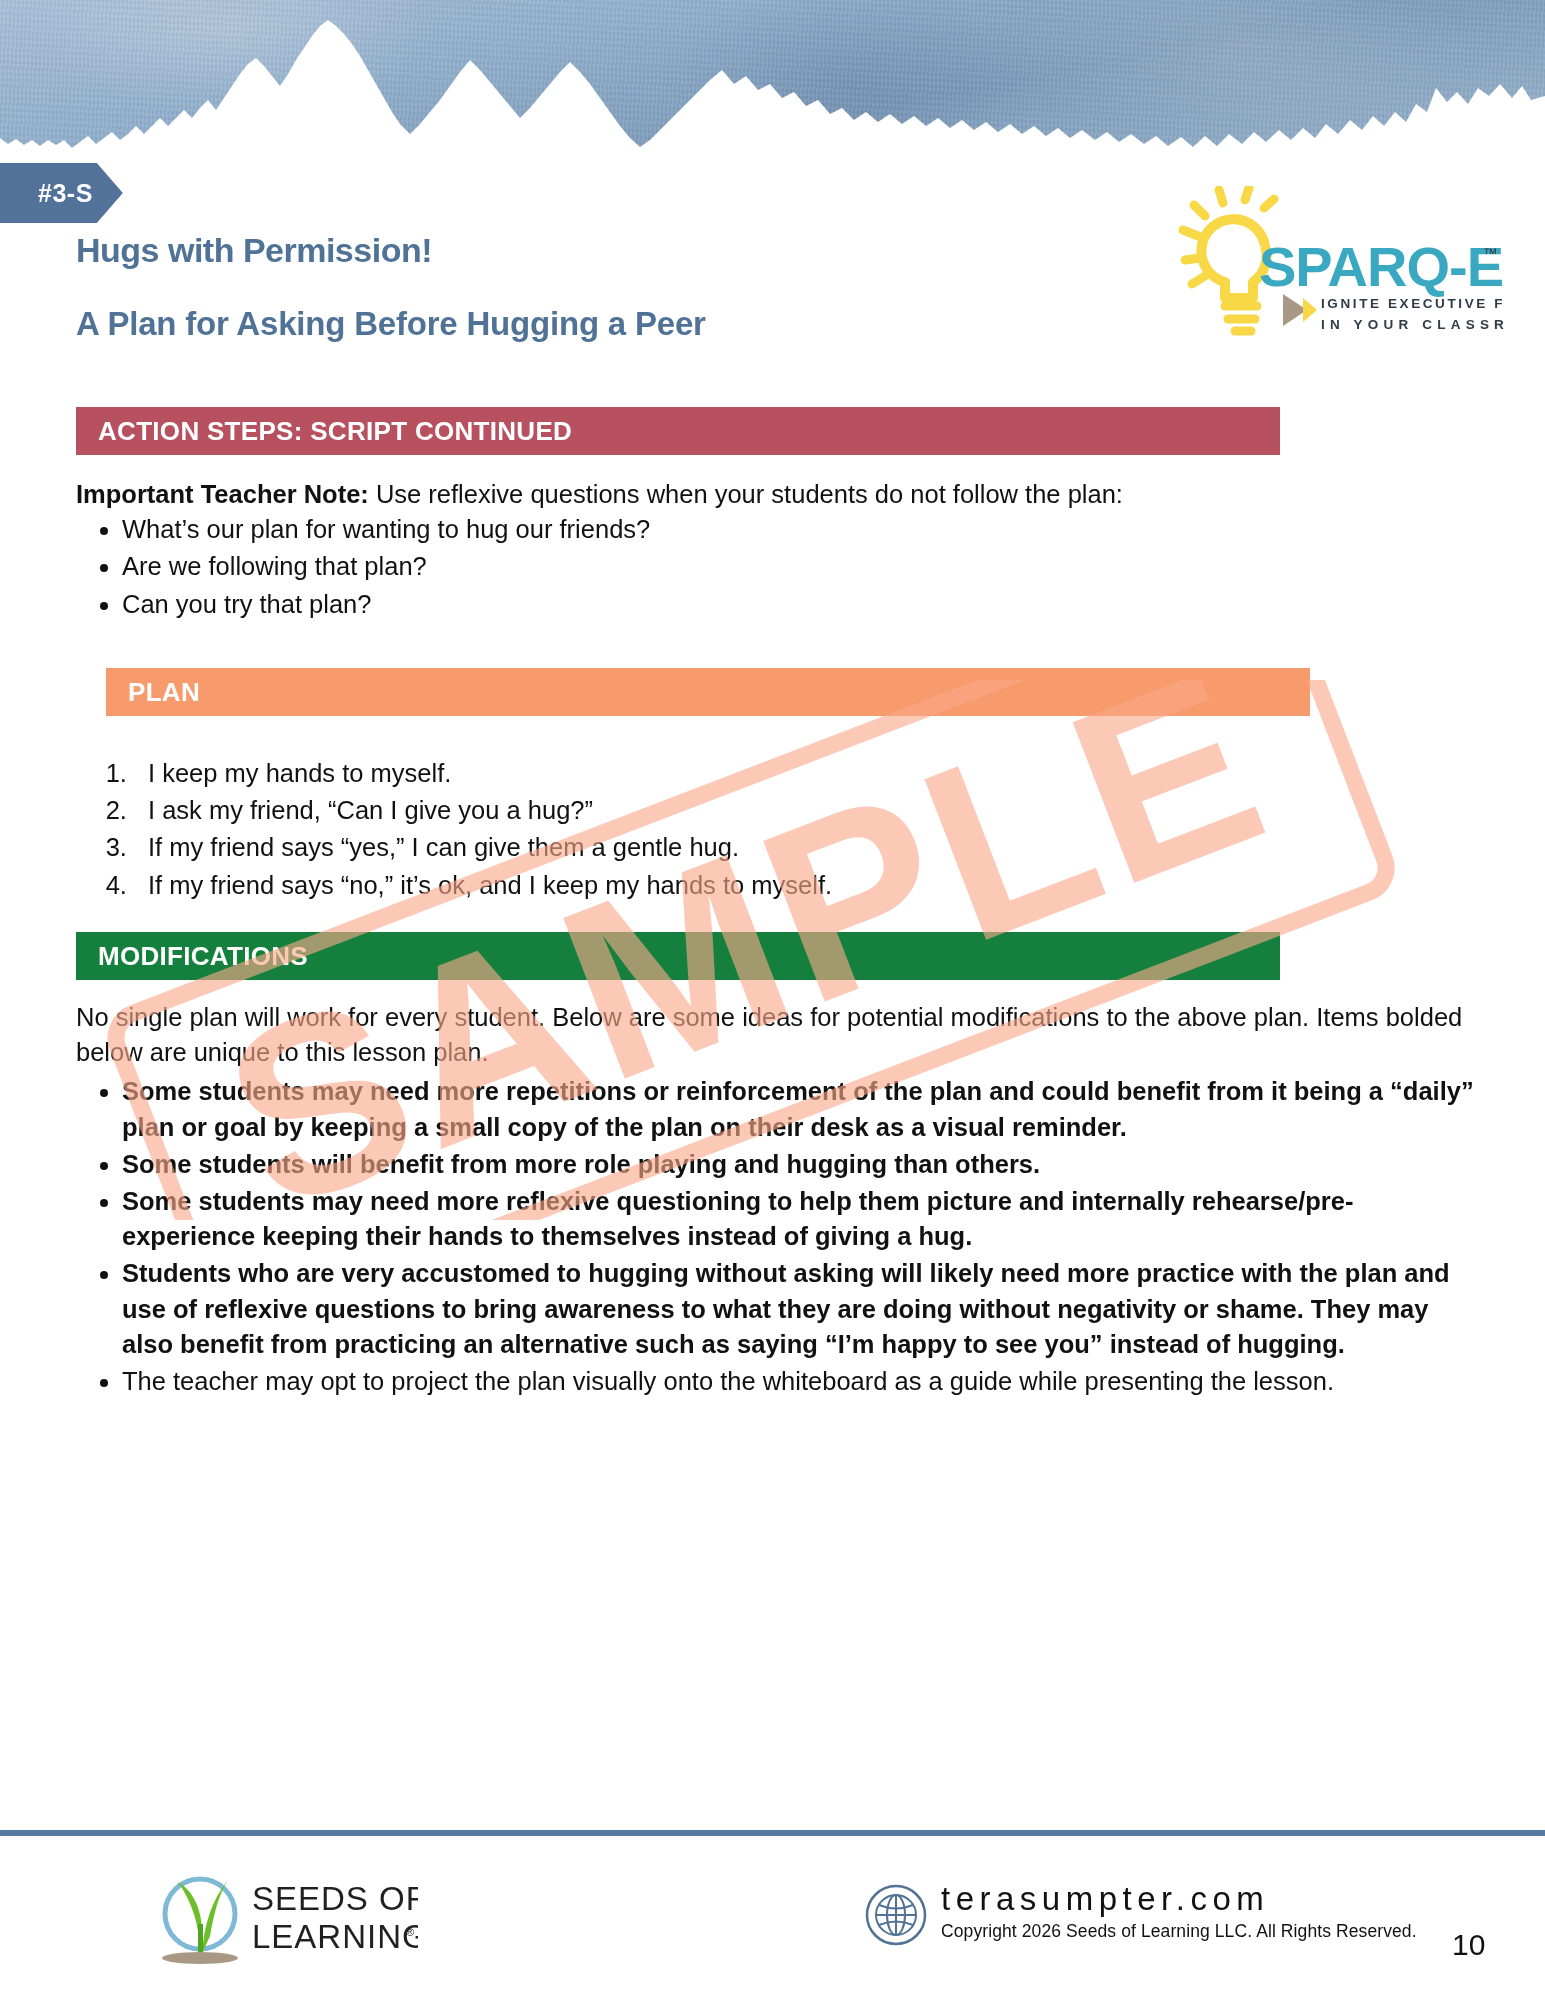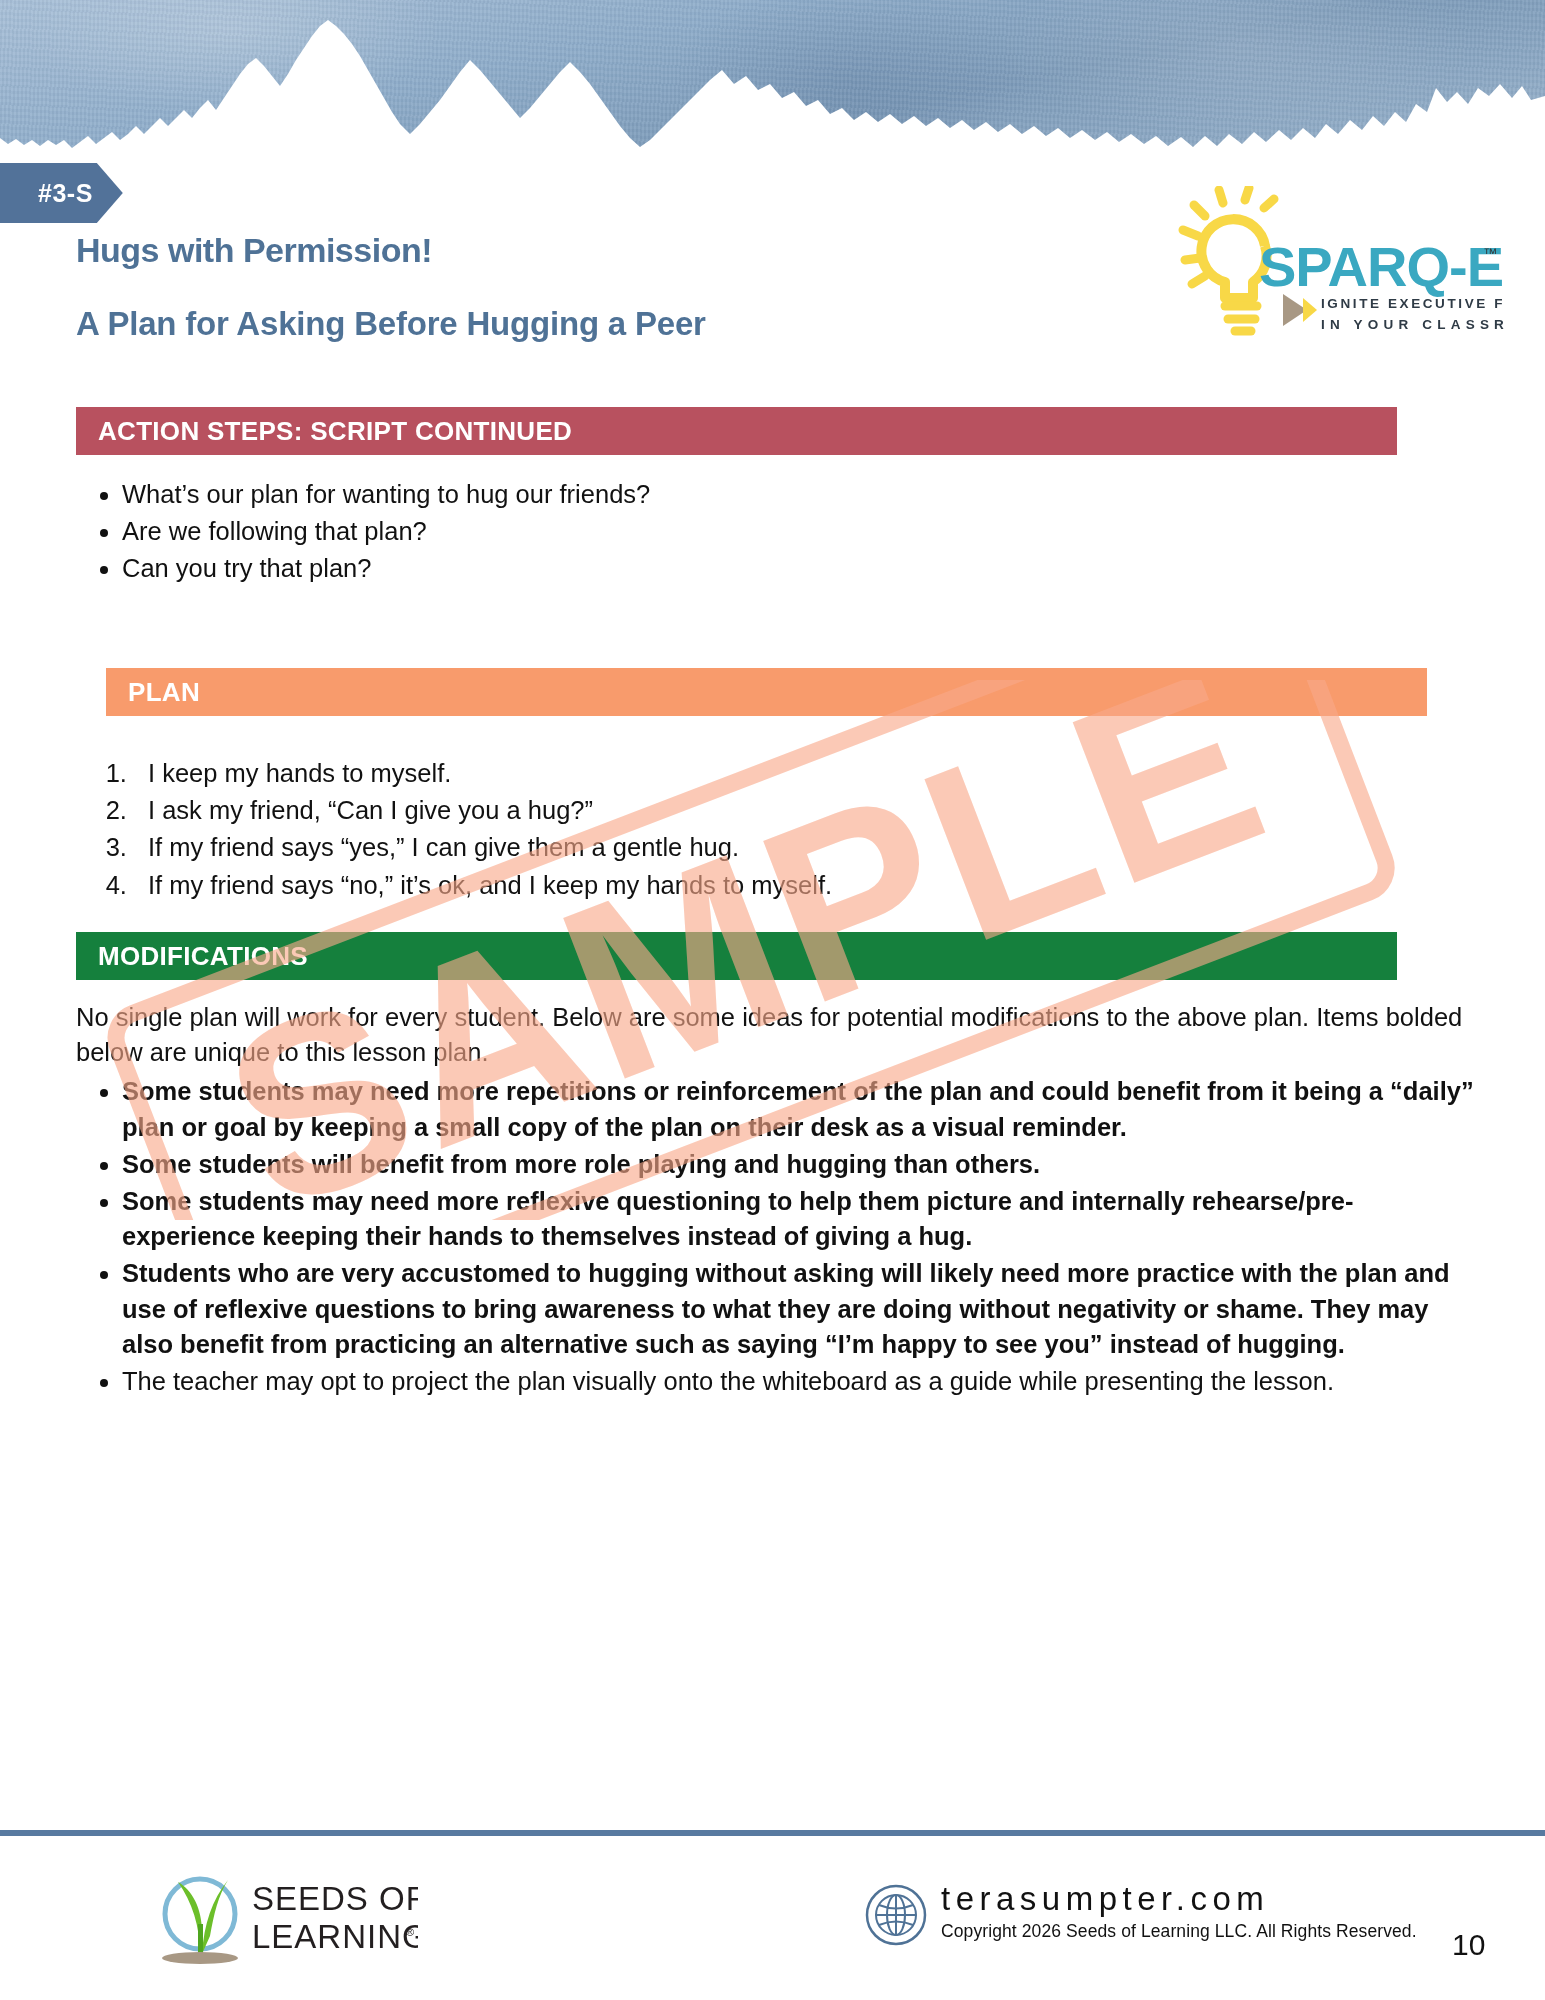--- a/index.html
+++ b/index.html
@@ -94,21 +94,21 @@
     right: 40px;
     top: 186px;
     width: 340px;
     height: 155px;
   }
 
   
   .bar {
     position: absolute;
     left: 76px;
-    width: 1321px;
+    width: 1204px;
     height: 48px;
     display: flex;
     align-items: center;
     padding-left: 22px;
     box-sizing: border-box;
     color: #ffffff;
     font-weight: bold;
     font-size: 26px;
     letter-spacing: 0.3px;
   }
@@ -250,20 +250,21 @@
   <text x="94" y="100" font-family="Liberation Sans, sans-serif" font-size="56" font-weight="bold" fill="#3aa8c1" letter-spacing="-1">SPARQ-EF</text>
   <text x="318" y="72" font-family="Liberation Sans, sans-serif" font-size="14" fill="#333333">™</text>
   <text x="156" y="122" font-family="Liberation Sans, sans-serif" font-size="13.5" font-weight="bold" fill="#2f3b46" letter-spacing="2.6">IGNITE EXECUTIVE FUNCTION</text>
   <text x="156" y="143" font-family="Liberation Sans, sans-serif" font-size="13.5" font-weight="bold" fill="#2f3b46" letter-spacing="5.2">IN YOUR CLASSROOM</text>
 </svg>
 
 <div class="bar bar-action">
   <span>ACTION STEPS: SCRIPT CONTINUED</span>
 </div>
 <div class="block b-action">
+  <p><span class="strong">Important Teacher Note:</span><span> Use reflexive questions when your students do not follow the plan:</span></p>
   <ul class="bul">
     <li>What’s our plan for wanting to hug our friends?</li>
     <li>Are we following that plan?</li>
     <li>Can you try that plan?</li>
   </ul>
 </div>
 
 <div class="bar bar-plan">
   <span>PLAN</span>
 </div>

